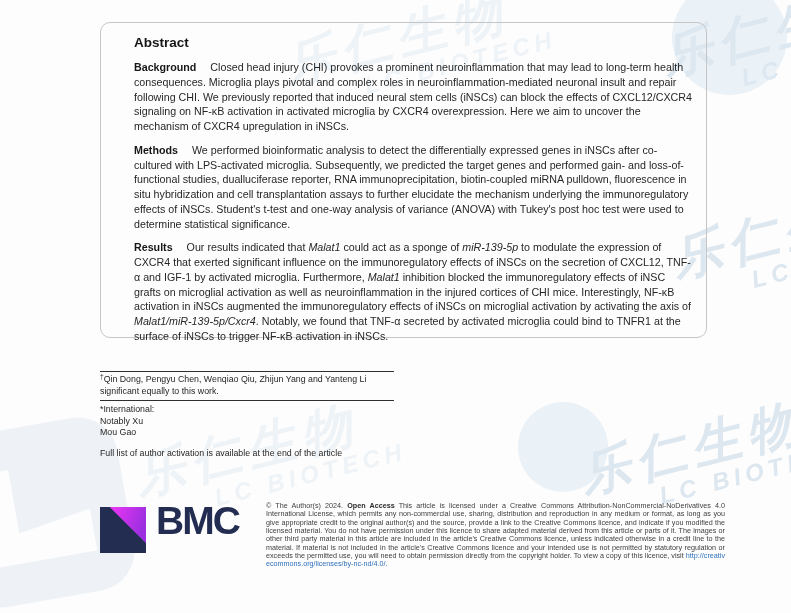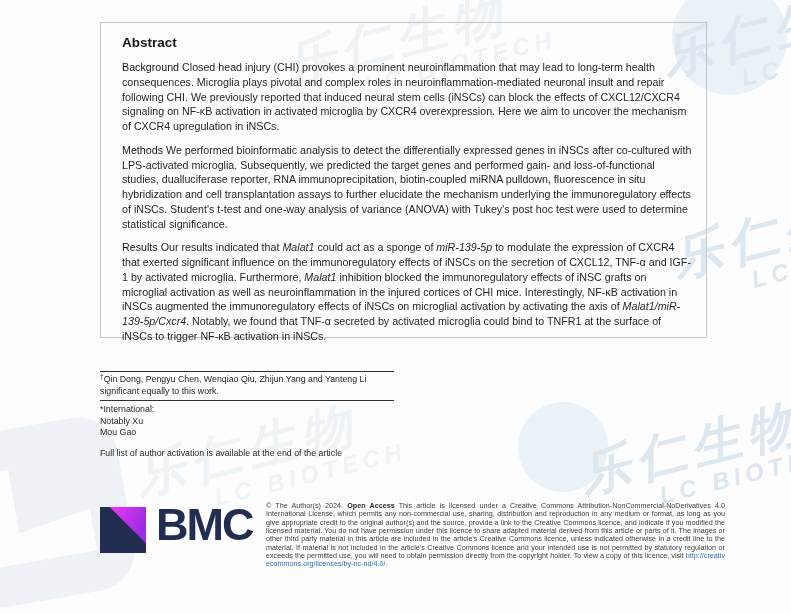--- a/index.html
+++ b/index.html
@@ -16,40 +16,40 @@
   .wm .wm-cn { font-size:50px; letter-spacing:7px; white-space:nowrap; line-height:1; }
   .wm .wm-en { font-size:24px; letter-spacing:5px; white-space:nowrap; margin:2px 0 0 72px; line-height:1; }
   .wm.faint { opacity:.45; }
   .wm-bubble { position:absolute; border-radius:50%; background:#eaf1f7; }
   .wm-logo { position:absolute; width:175px; height:175px; border-radius:40px; background:#eef2f7; transform:rotate(-10deg); }
   .wm-logo .check { position:absolute; left:38px; top:40px; width:100px; height:95px; background:#fdfdfd;
     clip-path:polygon(0 0,26% 0,26% 68%,100% 55%,100% 100%,0 100%); }
   
   .abstract-box {
     position:absolute; left:100px; top:22px; width:607px; height:316px; z-index:1;
-    border:1.5px solid #c5c5c5; border-radius:0; padding:10px 14px 0 21px;
+    border:1.5px solid #c5c5c5; border-radius:10px; padding:10px 14px 0 33px;
   }
   .abstract-title { font-size:13.5px; font-weight:bold; color:#161616; margin:2px 0 10px; }
   .abs-p { font-size:10.7px; line-height:14.75px; color:#272727; margin:0 0 9px; }
-  .abs-label { font-weight:normal; color:#161616; margin-right:3px; }
+  .abs-label { font-weight:bold; color:#161616; margin-right:14px; }
   .gene { font-style:italic; }
   
   .footnotes { position:absolute; left:100px; top:371px; width:294px; z-index:1; font-size:8.8px; line-height:11.5px; color:#1f1f1f; }
   .fn-rule { border-top:1.3px solid #2f2f2f; height:0; }
   .fn-equal { padding:2px 0 3px; }
   .fn-corr { padding-top:3px; }
   .fn-note { margin-top:9px; }
   sup.mark { font-size:6.5px; vertical-align:top; line-height:1; }
   .fn-email { color:#1f1f1f; text-decoration:none; }
   
   .bmc { position:absolute; left:100px; top:507px; z-index:1; }
   .bmc-mark { position:absolute; left:0; top:0; width:46px; height:46px; background:#232d52; }
   .bmc-mark .tri { position:absolute; inset:0; background:linear-gradient(110deg,#e335f2 25%,#9b2fe0 80%);
     clip-path:polygon(21% 0,100% 0,100% 79%); }
-  .bmc-word { position:absolute; left:56px; top:-7px; font-size:45px; font-weight:bold; letter-spacing:-2px; color:#232d52; line-height:1.1; }
+  .bmc-word { position:absolute; left:56px; top:-7px; font-size:39px; font-weight:bold; letter-spacing:-2px; color:#232d52; line-height:1.1; }
   .license { position:absolute; left:266px; top:502px; width:459px; z-index:1;
     font-size:7.2px; line-height:8.35px; text-align:justify; color:#3d3d3d; }
   .license .oa { font-weight:bold; color:#2a2a2a; }
   .license .lic-link { color:#2e6fbb; text-decoration:none; word-break:break-all; }
 </style>
 </head>
 <body>
 
 <div class="page">
 

